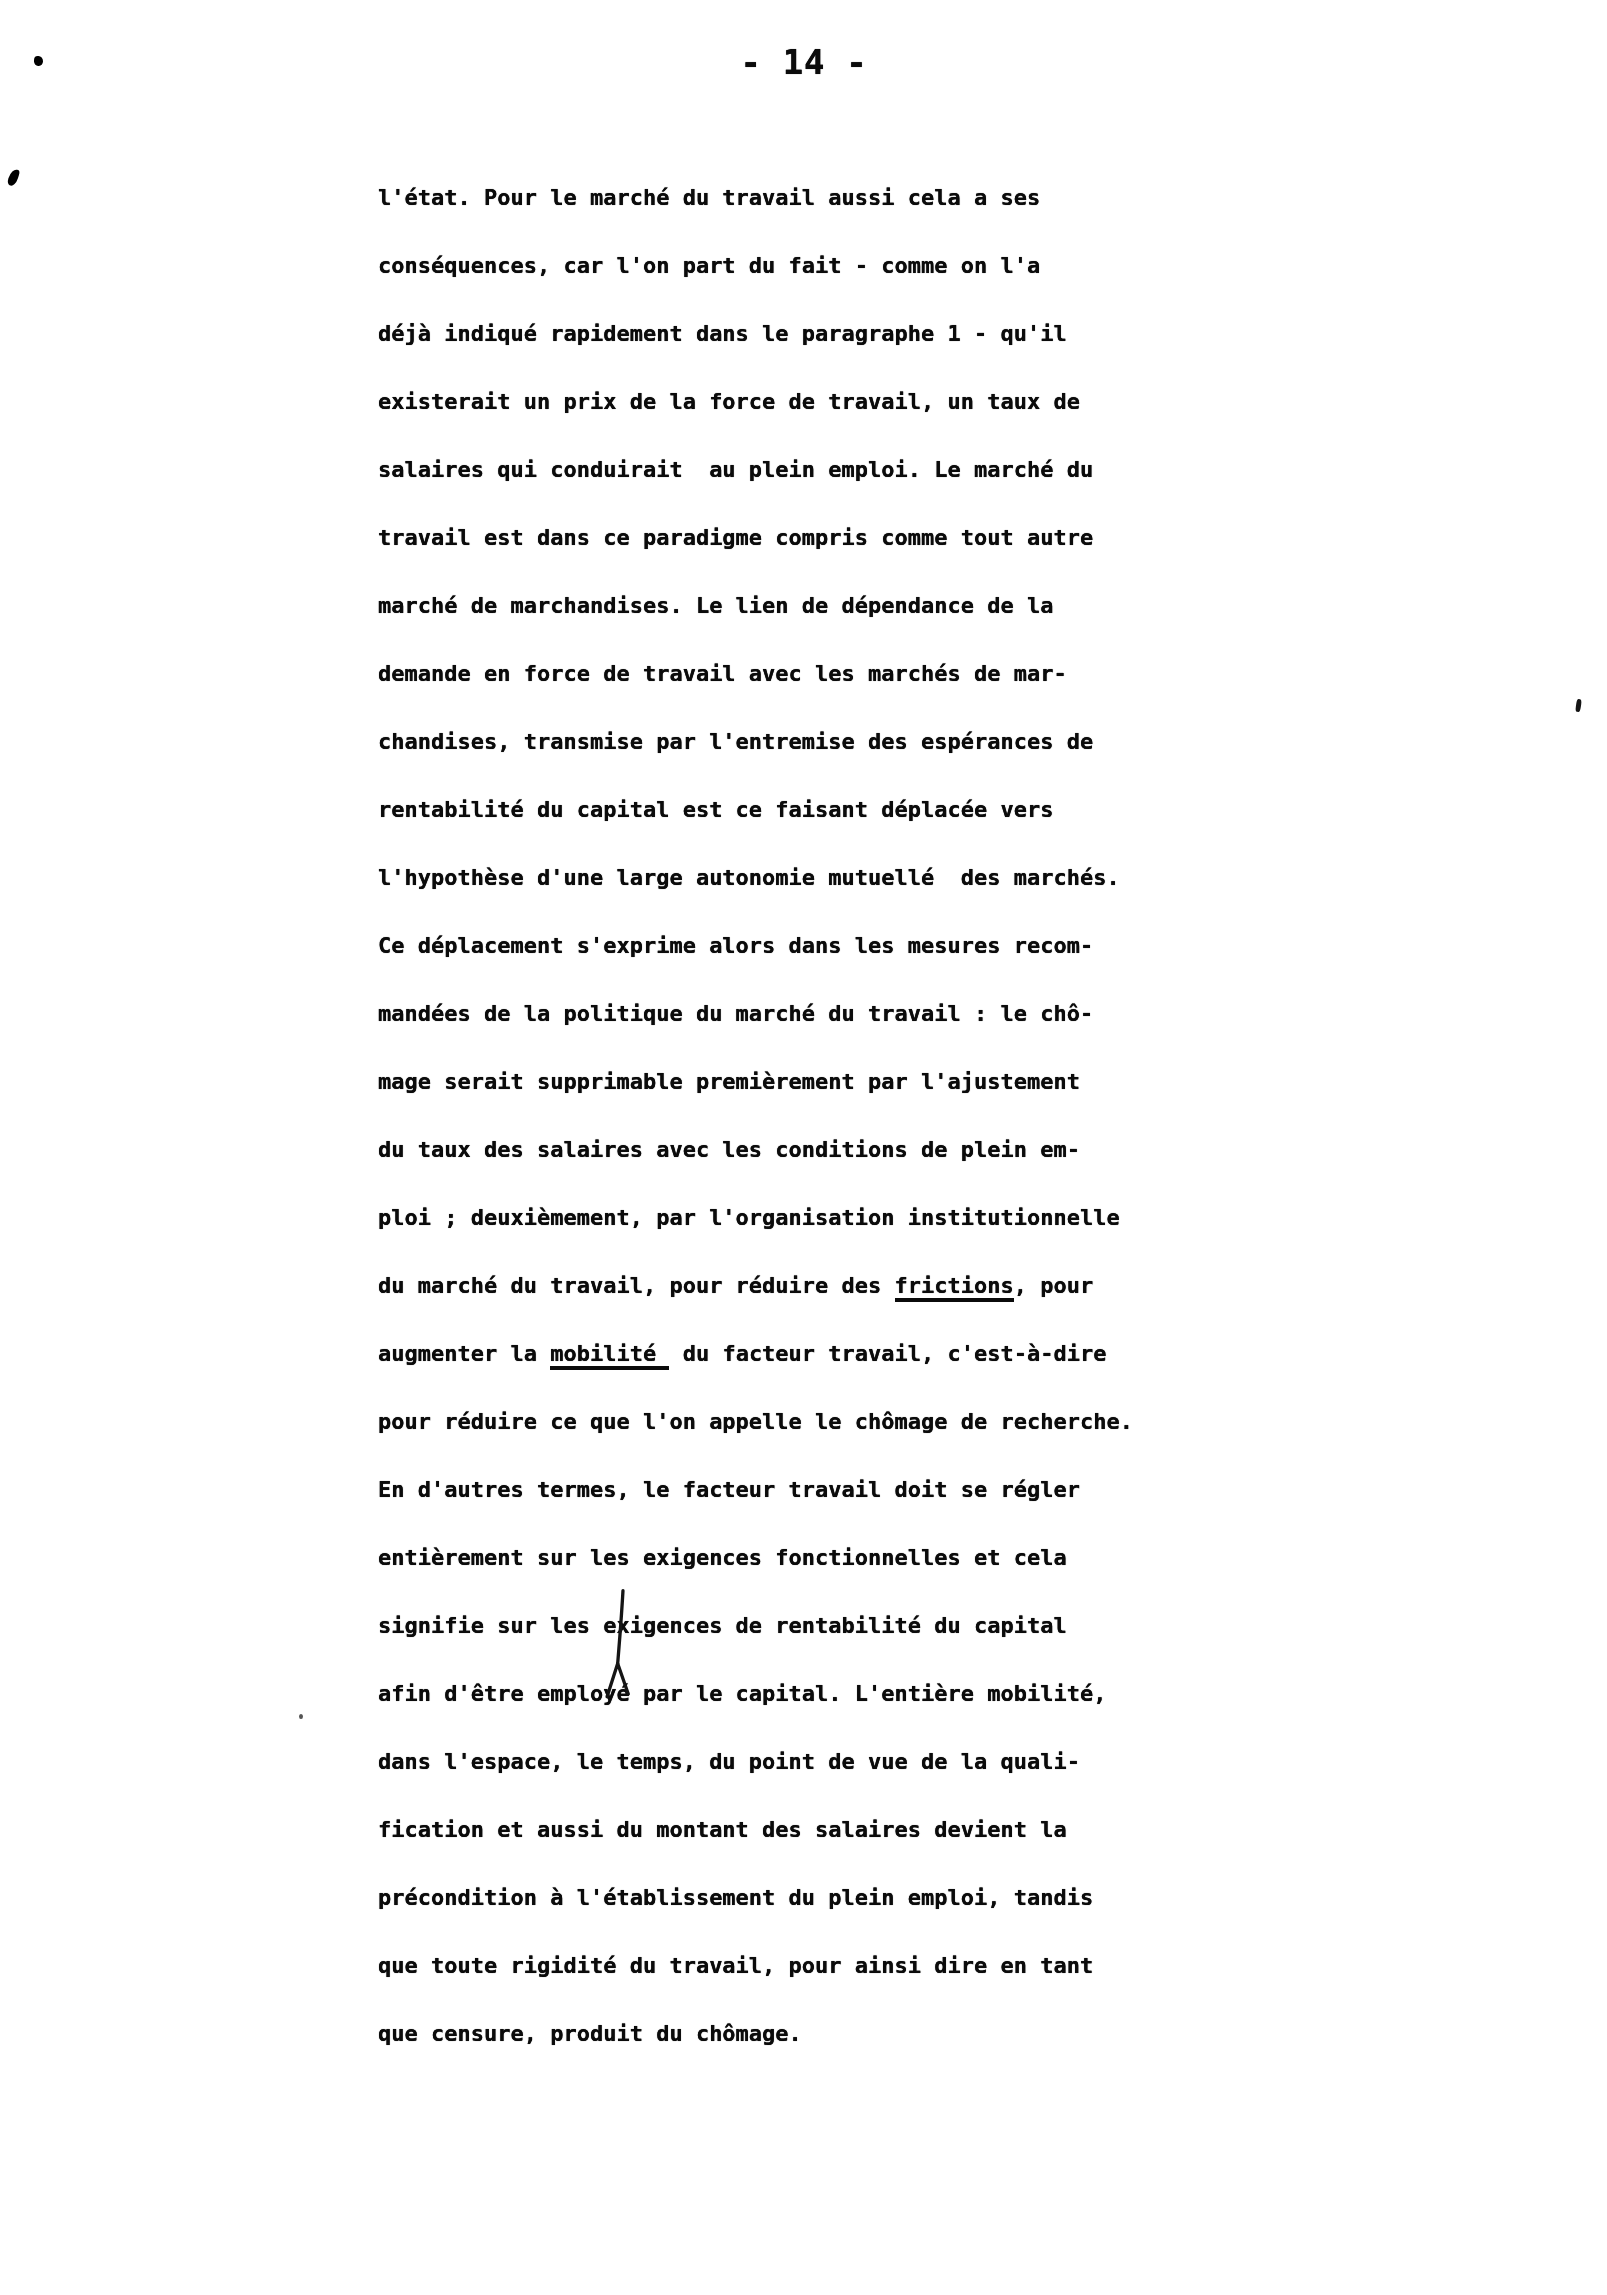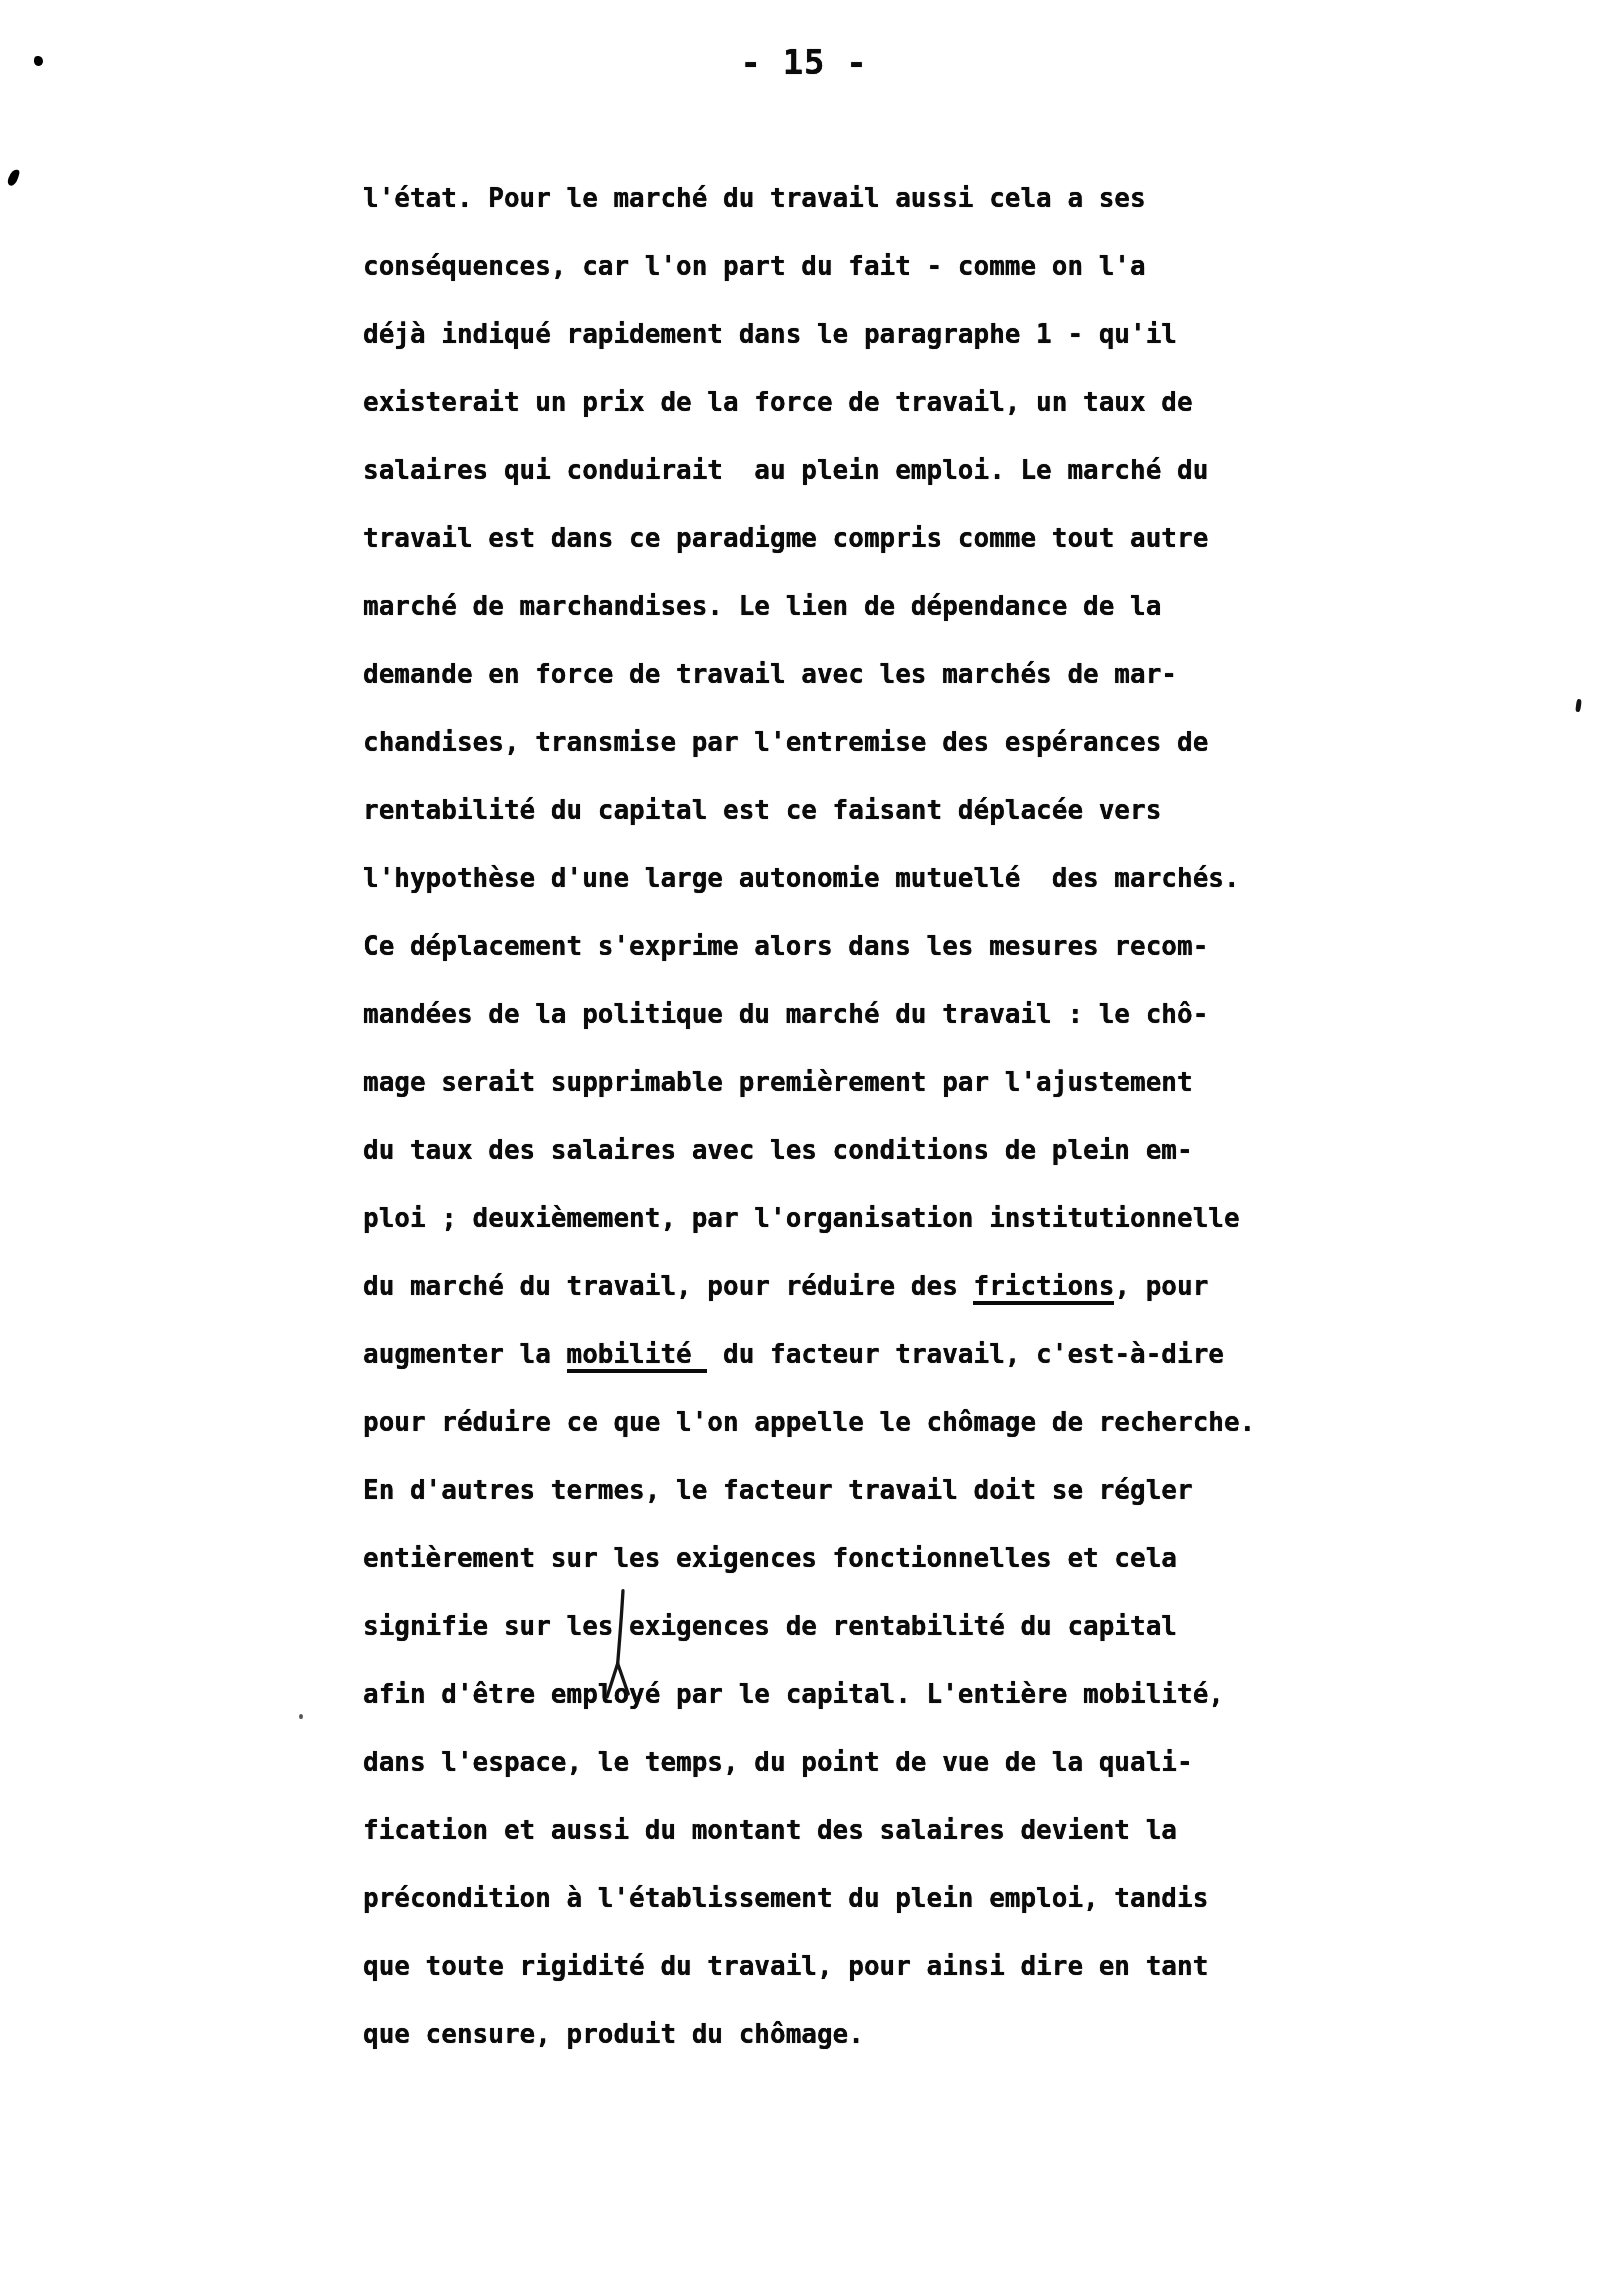--- a/index.html
+++ b/index.html
@@ -19,22 +19,22 @@
     position:absolute;
     top:28.4px;left:0;width:100%;
     text-align:center;
     font-size:34px;line-height:68px;
     letter-spacing:0.7px;
     text-shadow:0 0 0.7px #000;
     white-space:pre;
   }
   .text-block{
     position:absolute;
-    left:363px;top:164px;
-    font-size:26px;
+    left:378px;top:164px;
+    font-size:22px;
     line-height:68px;
     white-space:pre;
     text-shadow:0 0 0.7px #000;
   }
   .line{height:68px;}
   .u{border-bottom:4.6px solid #0b0b0b;}
   .caret-mark{
     position:absolute;
     left:603px;top:1588px;
   }
@@ -42,21 +42,21 @@
   .speck.s1{left:34px;top:56px;width:8.6px;height:10px;background:#000;border-radius:45% 55% 50% 50%;}
   .speck.s2{left:9.3px;top:169px;width:8.6px;height:16.5px;background:#000;border-radius:70% 30% 60% 40%;transform:rotate(18deg);}
   .speck.s3{left:1576px;top:699px;width:4.6px;height:13.2px;background:#151515;border-radius:40%;transform:rotate(8deg);}
   .speck.s4{left:299px;top:1714px;width:4px;height:5.3px;background:#555;border-radius:50%;}
 </style>
 </head>
 <body>
 
 <div class="sheet">
 
-  <div class="pagenum">- 15 -</div>
+  <div class="pagenum">- 14 -</div>
 
   <div class="text-block"><div class="line"><span>l'état. Pour le marché du travail aussi cela a ses</span></div><div class="line"><span>conséquences, car l'on part du fait - comme on l'a</span></div><div class="line"><span>déjà indiqué rapidement dans le paragraphe 1 - qu'il</span></div><div class="line"><span>existerait un prix de la force de travail, un taux de</span></div><div class="line"><span>salaires qui conduirait  au plein emploi. Le marché du</span></div><div class="line"><span>travail est dans ce paradigme compris comme tout autre</span></div><div class="line"><span>marché de marchandises. Le lien de dépendance de la</span></div><div class="line"><span>demande en force de travail avec les marchés de mar-</span></div><div class="line"><span>chandises, transmise par l'entremise des espérances de</span></div><div class="line"><span>rentabilité du capital est ce faisant déplacée vers</span></div><div class="line"><span>l'hypothèse d'une large autonomie mutuellé  des marchés.</span></div><div class="line"><span>Ce déplacement s'exprime alors dans les mesures recom-</span></div><div class="line"><span>mandées de la politique du marché du travail : le chô-</span></div><div class="line"><span>mage serait supprimable premièrement par l'ajustement</span></div><div class="line"><span>du taux des salaires avec les conditions de plein em-</span></div><div class="line"><span>ploi ; deuxièmement, par l'organisation institutionnelle</span></div><div class="line"><span>du marché du travail, pour réduire des </span><span class="u">frictions</span><span>, pour</span></div><div class="line"><span>augmenter la </span><span class="u">mobilité </span><span> du facteur travail, c'est-à-dire</span></div><div class="line"><span>pour réduire ce que l'on appelle le chômage de recherche.</span></div><div class="line"><span>En d'autres termes, le facteur travail doit se régler</span></div><div class="line"><span>entièrement sur les exigences fonctionnelles et cela</span></div><div class="line"><span>signifie sur les exigences de rentabilité du capital</span></div><div class="line"><span>afin d'être employé par le capital. L'entière mobilité,</span></div><div class="line"><span>dans l'espace, le temps, du point de vue de la quali-</span></div><div class="line"><span>fication et aussi du montant des salaires devient la</span></div><div class="line"><span>précondition à l'établissement du plein emploi, tandis</span></div><div class="line"><span>que toute rigidité du travail, pour ainsi dire en tant</span></div><div class="line"><span>que censure, produit du chômage.</span></div></div>
 
   <svg class="caret-mark" width="32" height="114" viewBox="0 0 48 172">
     <path d="M30 4 C28 40 25 78 22 114" fill="none" stroke="#151515" stroke-width="5" stroke-linecap="round"></path>
     <path d="M6 164 L22 114 L38 160" fill="none" stroke="#151515" stroke-width="5" stroke-linecap="round" stroke-linejoin="round"></path>
   </svg>
 
   <div class="speck s1"></div>
   <div class="speck s2"></div>

